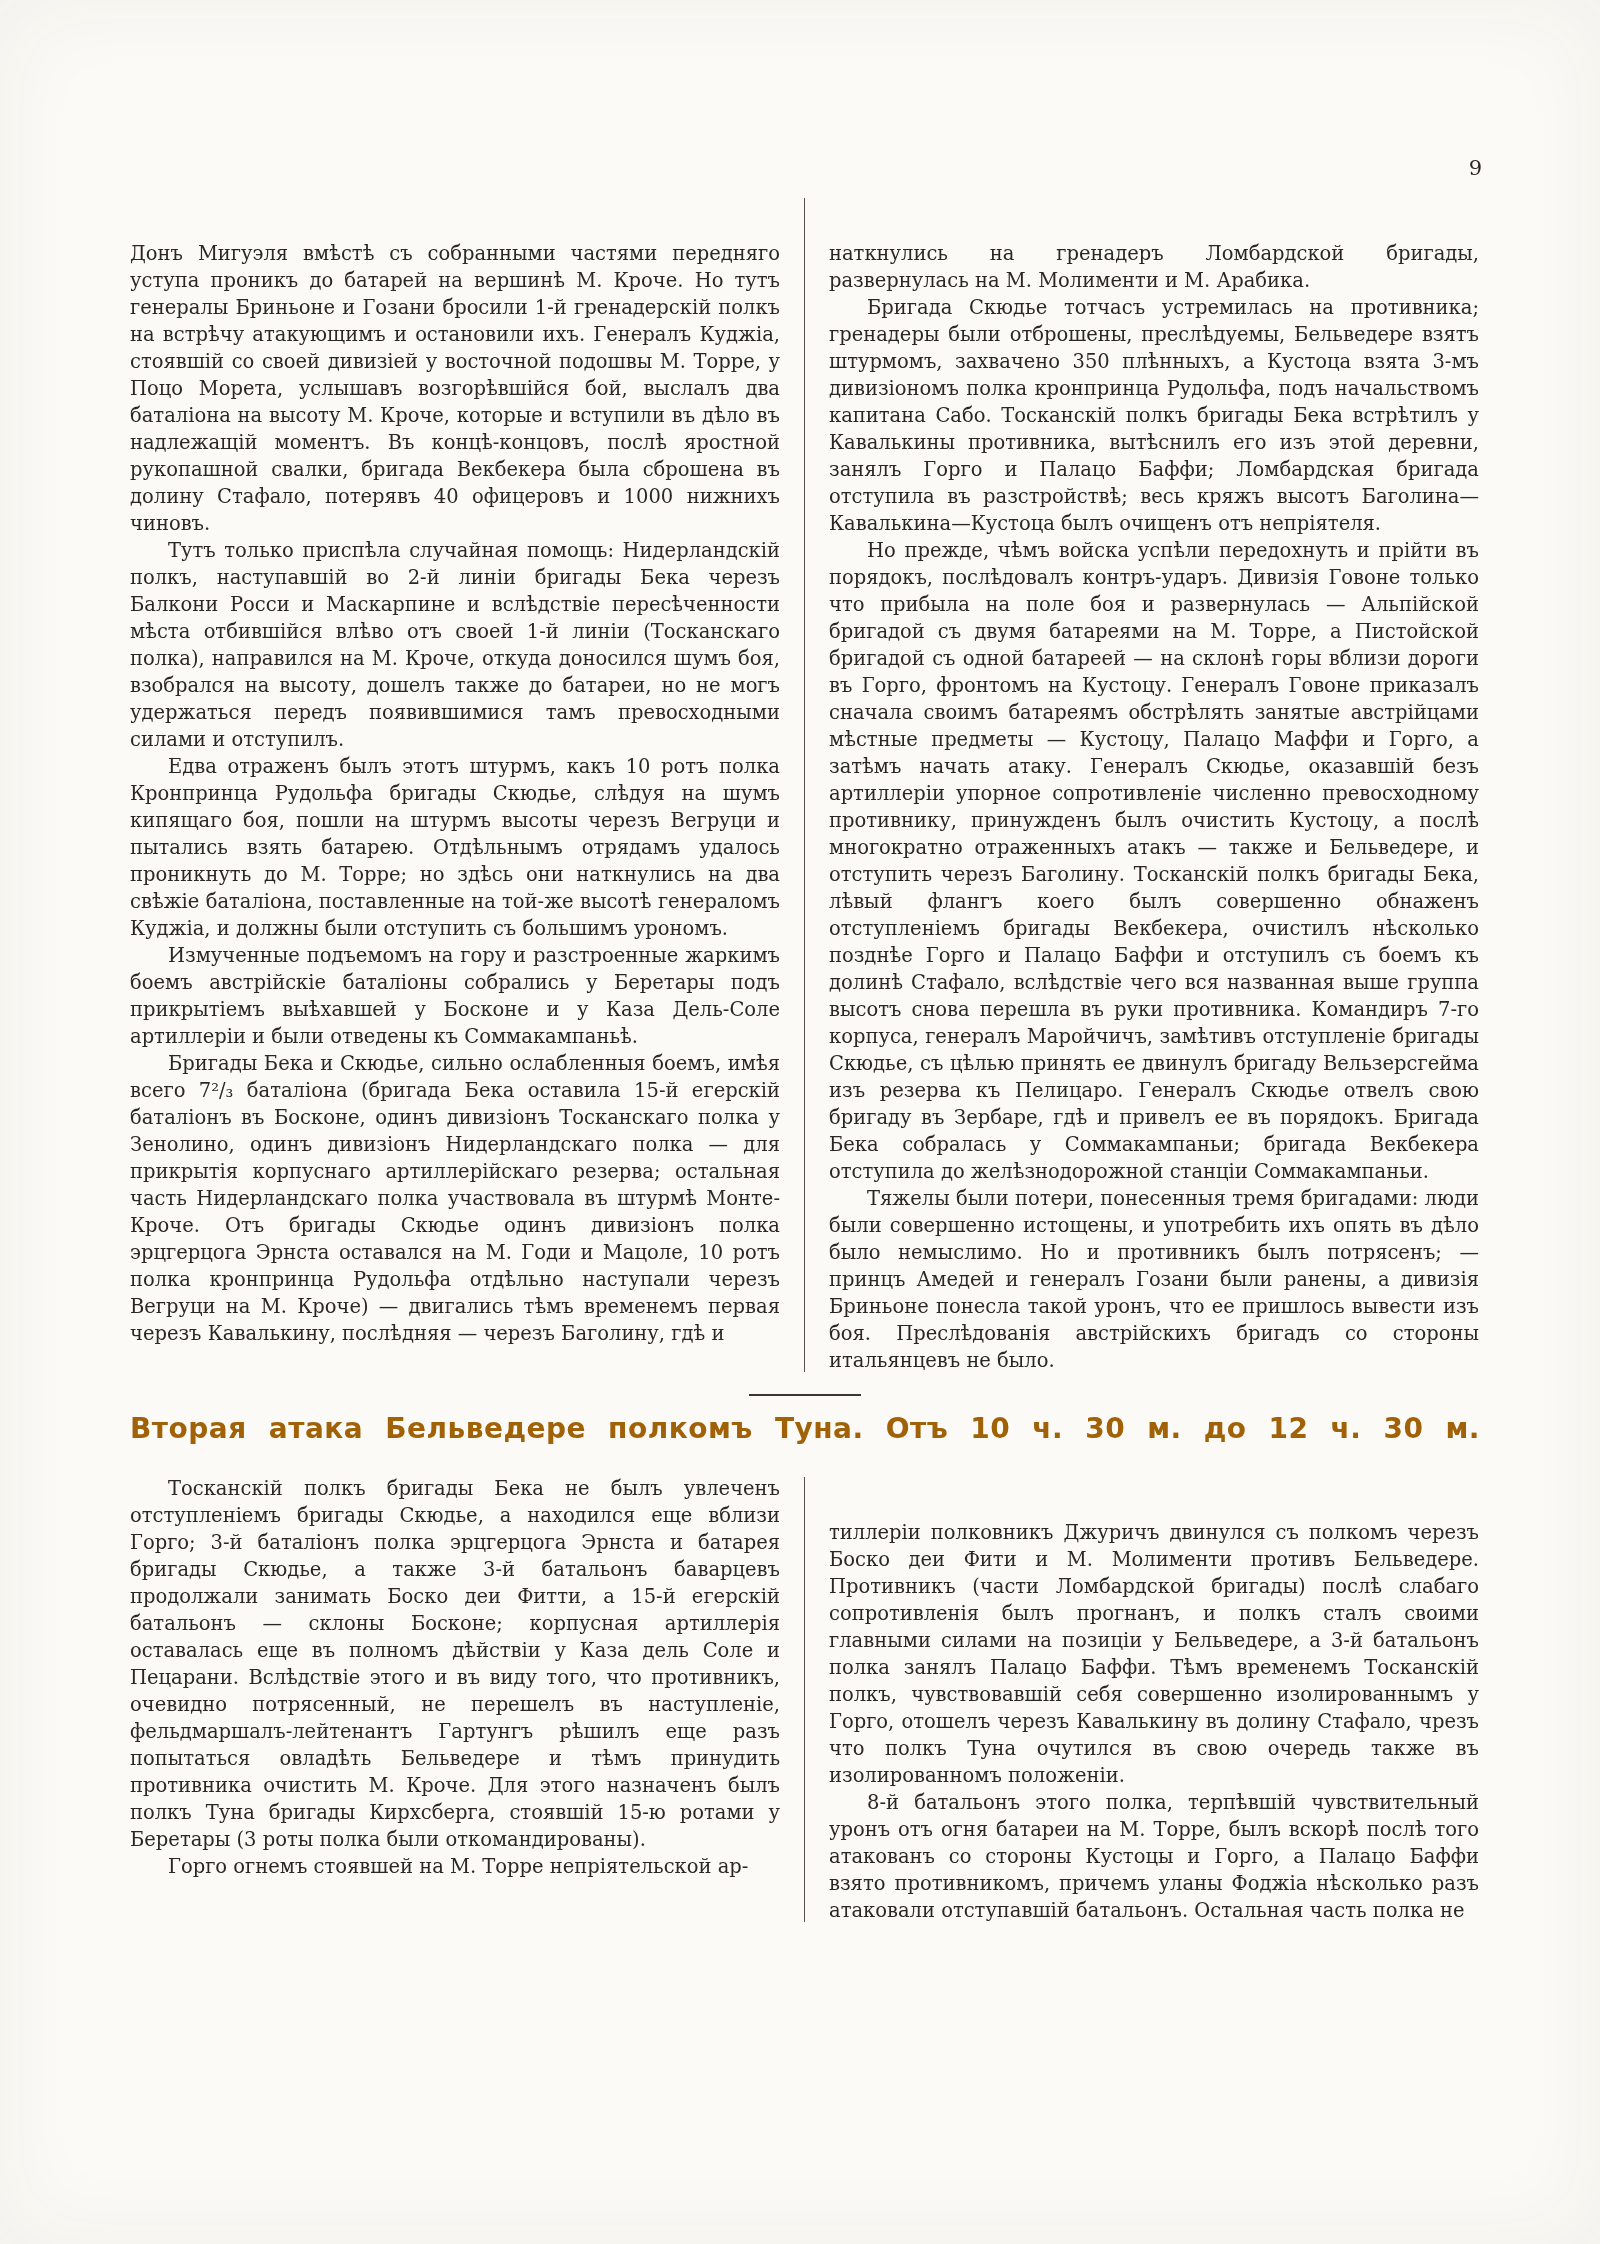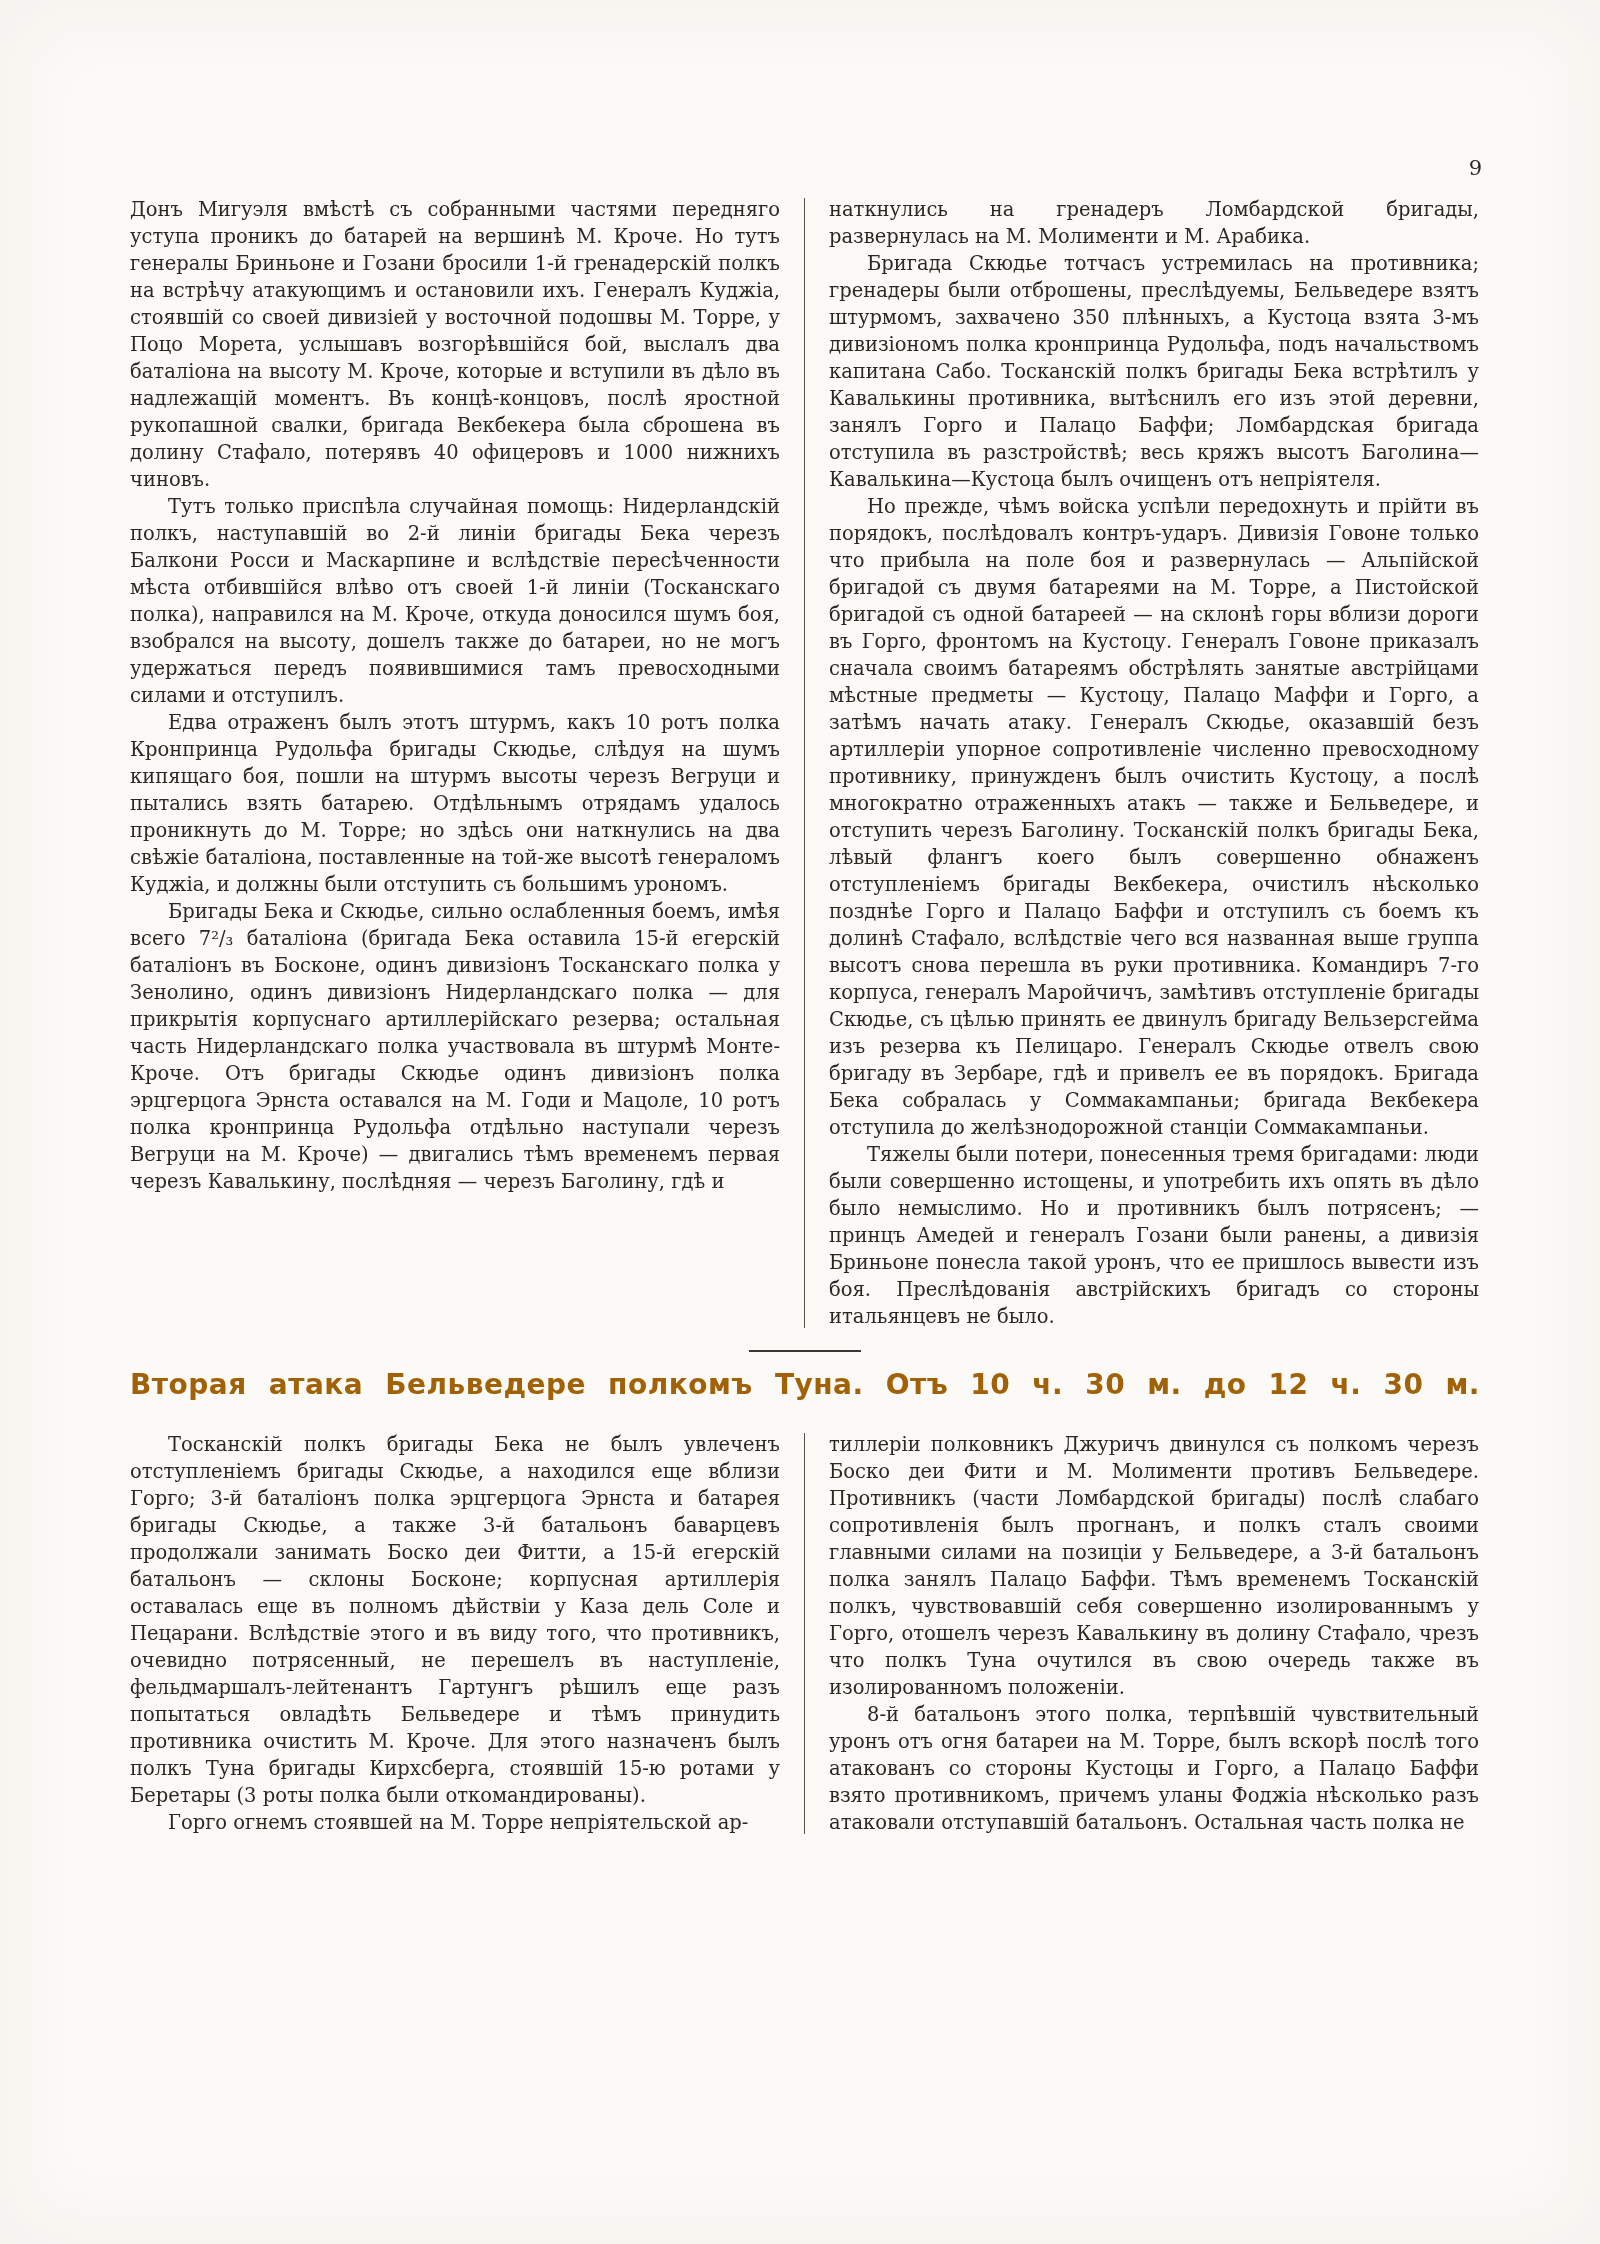--- a/index.html
+++ b/index.html
@@ -51,20 +51,21 @@
     margin: 2px 24px 2px 24px;
   }
 
   .para {
     text-indent: 38px;
     margin: 0;
   }
 
   .no-first-indent .para:first-child {
     text-indent: 0;
+    margin-top: 44px;
   }
 
   .section-separator {
     width: 112px;
     border-top: 2px solid #3a3631;
     margin: 20px auto 16px auto;
   }
 
   .section-heading {
     font-family: "DejaVu Sans", "Liberation Sans", sans-serif;
@@ -82,20 +83,21 @@
 
 <div class="page">
 
   <div class="page-number">9</div>
 
   <section class="two-col">
     <div class="col no-first-indent">
         <p class="para">Донъ Мигуэля вмѣстѣ съ собранными частями передняго уступа проникъ до батарей на вершинѣ М. Кроче. Но тутъ генералы Бриньоне и Гозани бросили 1-й гренадерскій полкъ на встрѣчу атакующимъ и остановили ихъ. Генералъ Куджіа, стоявшій со своей дивизіей у восточной подошвы М. Торре, у Поцо Морета, услышавъ возгорѣвшійся бой, выслалъ два баталіона на высоту М. Кроче, которые и вступили въ дѣло въ надлежащій моментъ. Въ концѣ-концовъ, послѣ яростной рукопашной свалки, бригада Векбекера была сброшена въ долину Стафало, потерявъ 40 офицеровъ и 1000 нижнихъ чиновъ.</p>
         <p class="para">Тутъ только приспѣла случайная помощь: Нидерландскій полкъ, наступавшій во 2-й линіи бригады Бека черезъ Балкони Росси и Маскарпине и вслѣдствіе пересѣченности мѣста отбившійся влѣво отъ своей 1-й линіи (Тосканскаго полка), направился на М. Кроче, откуда доносился шумъ боя, взобрался на высоту, дошелъ также до батареи, но не могъ удержаться передъ появившимися тамъ превосходными силами и отступилъ.</p>
         <p class="para">Едва отраженъ былъ этотъ штурмъ, какъ 10 ротъ полка Кронпринца Рудольфа бригады Скюдье, слѣдуя на шумъ кипящаго боя, пошли на штурмъ высоты черезъ Вегруци и пытались взять батарею. Отдѣльнымъ отрядамъ удалось проникнуть до М. Торре; но здѣсь они наткнулись на два свѣжіе баталіона, поставленные на той-же высотѣ генераломъ Куджіа, и должны были отступить съ большимъ урономъ.</p>
+        <p class="para">Измученные подъемомъ на гору и разстроенные жаркимъ боемъ австрійскіе баталіоны собрались у Беретары подъ прикрытіемъ выѣхавшей у Босконе и у Каза Дель-Соле артиллеріи и были отведены къ Соммакампаньѣ.</p>
         <p class="para">Бригады Бека и Скюдье, сильно ослабленныя боемъ, имѣя всего 7²/₃ баталіона (бригада Бека оставила 15-й егерскій баталіонъ въ Босконе, одинъ дивизіонъ Тосканскаго полка у Зенолино, одинъ дивизіонъ Нидерландскаго полка — для прикрытія корпуснаго артиллерійскаго резерва; остальная часть Нидерландскаго полка участвовала въ штурмѣ Монте-Кроче. Отъ бригады Скюдье одинъ дивизіонъ полка эрцгерцога Эрнста оставался на М. Годи и Мацоле, 10 ротъ полка кронпринца Рудольфа отдѣльно наступали черезъ Вегруци на М. Кроче) — двигались тѣмъ временемъ первая черезъ Кавалькину, послѣдняя — черезъ Баголину, гдѣ и</p>
       </div>
     <div class="col-divider"></div>
     <div class="col no-first-indent">
         <p class="para">наткнулись на гренадеръ Ломбардской бригады, развернулась на М. Молименти и М. Арабика.</p>
         <p class="para">Бригада Скюдье тотчасъ устремилась на противника; гренадеры были отброшены, преслѣдуемы, Бельведере взятъ штурмомъ, захвачено 350 плѣнныхъ, а Кустоца взята 3-мъ дивизіономъ полка кронпринца Рудольфа, подъ начальствомъ капитана Сабо. Тосканскій полкъ бригады Бека встрѣтилъ у Кавалькины противника, вытѣснилъ его изъ этой деревни, занялъ Горго и Палацо Баффи; Ломбардская бригада отступила въ разстройствѣ; весь кряжъ высотъ Баголина—Кавалькина—Кустоца былъ очищенъ отъ непріятеля.</p>
         <p class="para">Но прежде, чѣмъ войска успѣли передохнуть и прійти въ порядокъ, послѣдовалъ контръ-ударъ. Дивизія Говоне только что прибыла на поле боя и развернулась — Альпійской бригадой съ двумя батареями на М. Торре, а Пистойской бригадой съ одной батареей — на склонѣ горы вблизи дороги въ Горго, фронтомъ на Кустоцу. Генералъ Говоне приказалъ сначала своимъ батареямъ обстрѣлять занятые австрійцами мѣстные предметы — Кустоцу, Палацо Маффи и Горго, а затѣмъ начать атаку. Генералъ Скюдье, оказавшій безъ артиллеріи упорное сопротивленіе численно превосходному противнику, принужденъ былъ очистить Кустоцу, а послѣ многократно отраженныхъ атакъ — также и Бельведере, и отступить черезъ Баголину. Тосканскій полкъ бригады Бека, лѣвый флангъ коего былъ совершенно обнаженъ отступленіемъ бригады Векбекера, очистилъ нѣсколько позднѣе Горго и Палацо Баффи и отступилъ съ боемъ къ долинѣ Стафало, вслѣдствіе чего вся названная выше группа высотъ снова перешла въ руки противника. Командиръ 7-го корпуса, генералъ Маройчичъ, замѣтивъ отступленіе бригады Скюдье, съ цѣлью принять ее двинулъ бригаду Вельзерсгейма изъ резерва къ Пелицаро. Генералъ Скюдье отвелъ свою бригаду въ Зербаре, гдѣ и привелъ ее въ порядокъ. Бригада Бека собралась у Соммакампаньи; бригада Векбекера отступила до желѣзнодорожной станціи Соммакампаньи.</p>
         <p class="para">Тяжелы были потери, понесенныя тремя бригадами: люди были совершенно истощены, и употребить ихъ опять въ дѣло было немыслимо. Но и противникъ былъ потрясенъ; — принцъ Амедей и генералъ Гозани были ранены, а дивизія Бриньоне понесла такой уронъ, что ее пришлось вывести изъ боя. Преслѣдованія австрійскихъ бригадъ со стороны итальянцевъ не было.</p>
       </div>
   </section>

